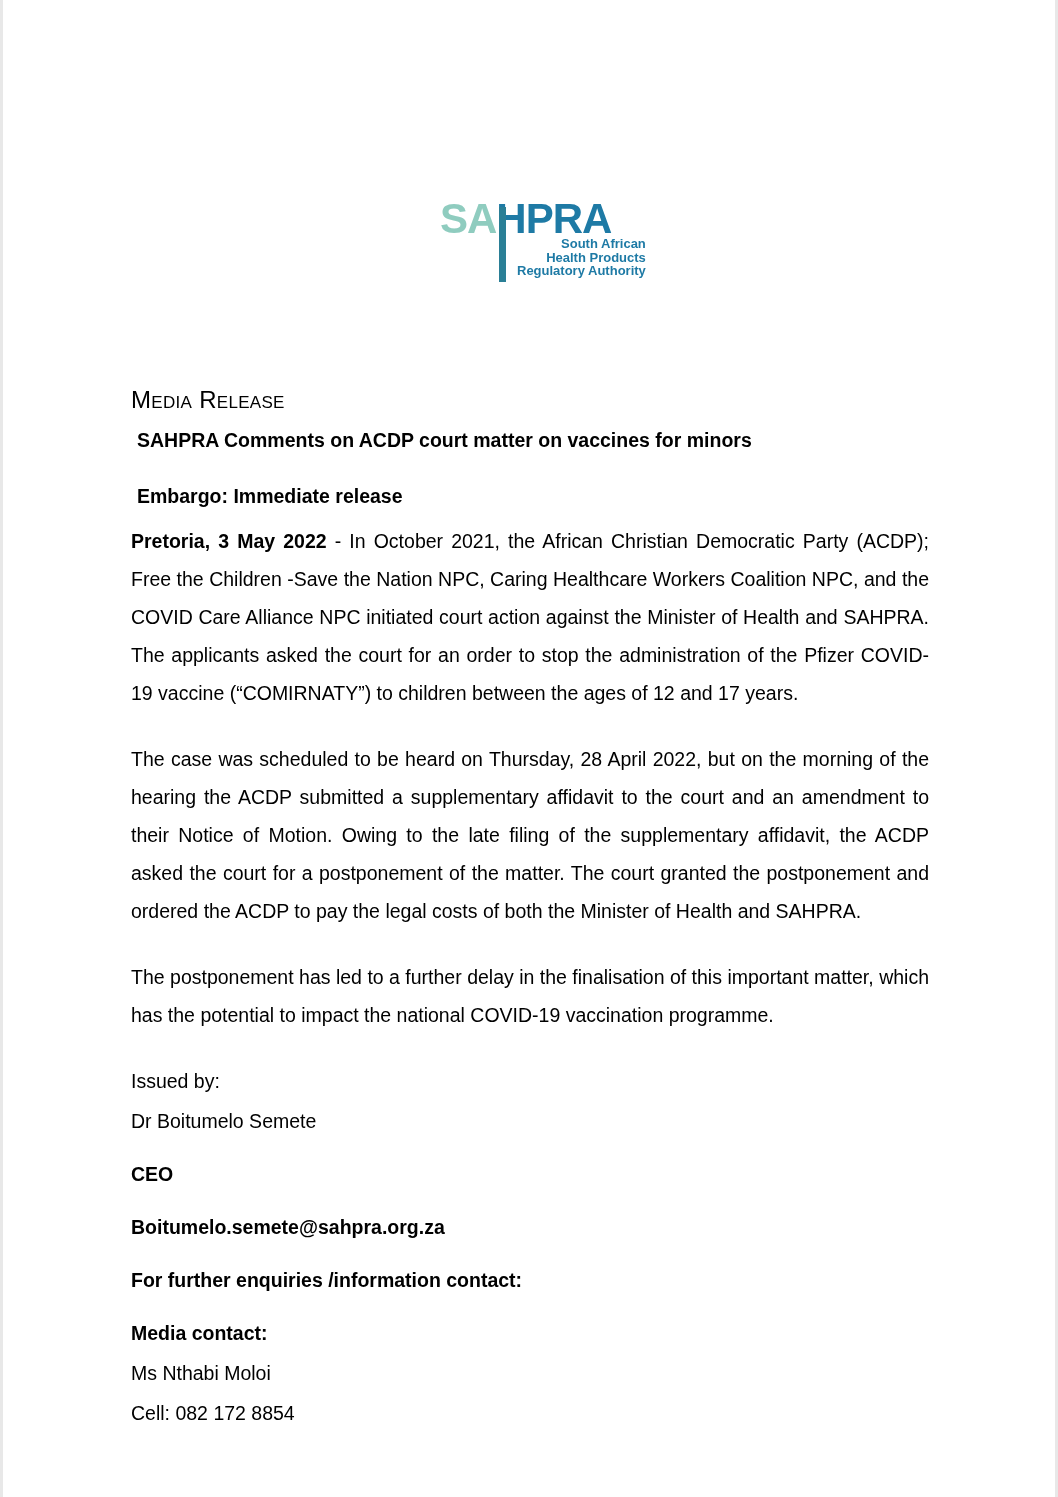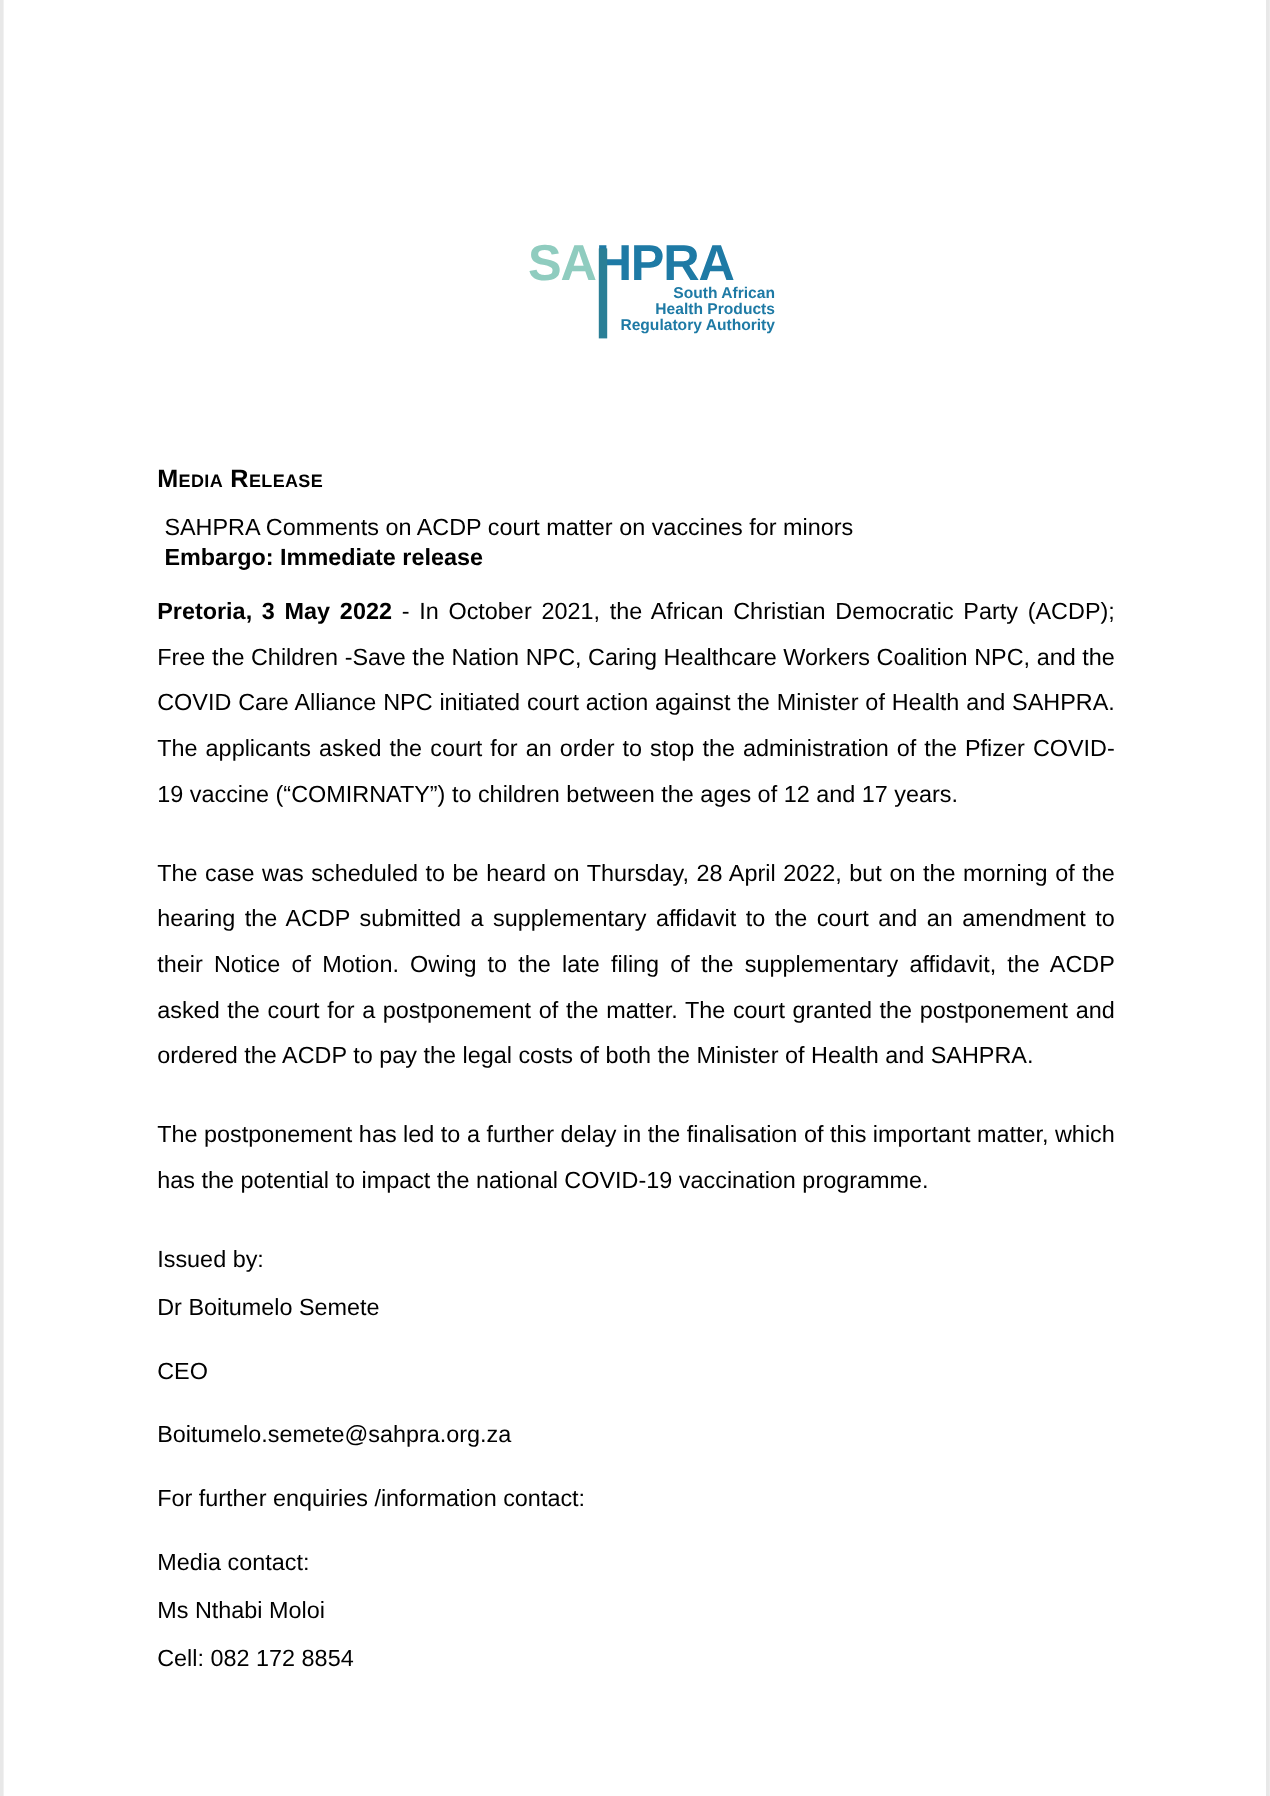--- a/index.html
+++ b/index.html
@@ -56,46 +56,46 @@
   .content {
     position: absolute;
     left: 128px;
     right: 126px;
     top: 388px;
     font-size: 19.5px;
     color: #000000;
   }
   .kicker {
     font-variant: small-caps;
-    font-weight: 700;
-    font-size: 21px;
+    font-weight: 400;
+    font-size: 24px;
     line-height: 24px;
     margin-bottom: 16px;
     letter-spacing: 0.3px;
   }
   .doc-title {
-    font-weight: 400;
+    font-weight: 700;
     line-height: 24px;
-    margin-bottom: 1px;
+    margin-bottom: 32px;
     padding-left: 6px;
   }
   .embargo {
     font-weight: 700;
     line-height: 24px;
     margin-bottom: 14px;
     padding-left: 6px;
   }
   p.body-par {
     line-height: 38px;
     text-align: justify;
     margin-bottom: 28px;
   }
   p.body-par .par-lead { font-weight: 700; }
   .sig-line   { line-height: 38px; }
-  .sig-line.bold { font-weight: 400; margin-top: 15px; }
+  .sig-line.bold { font-weight: 700; margin-top: 15px; }
   .mb2 { margin-bottom: 2px; }
   .mb8 { margin-bottom: 12px; }
   .mb7 { margin-bottom: 7px; }
 </style>
 </head>
 <body>
 
 <div class="page">
 
   <div class="logo">

